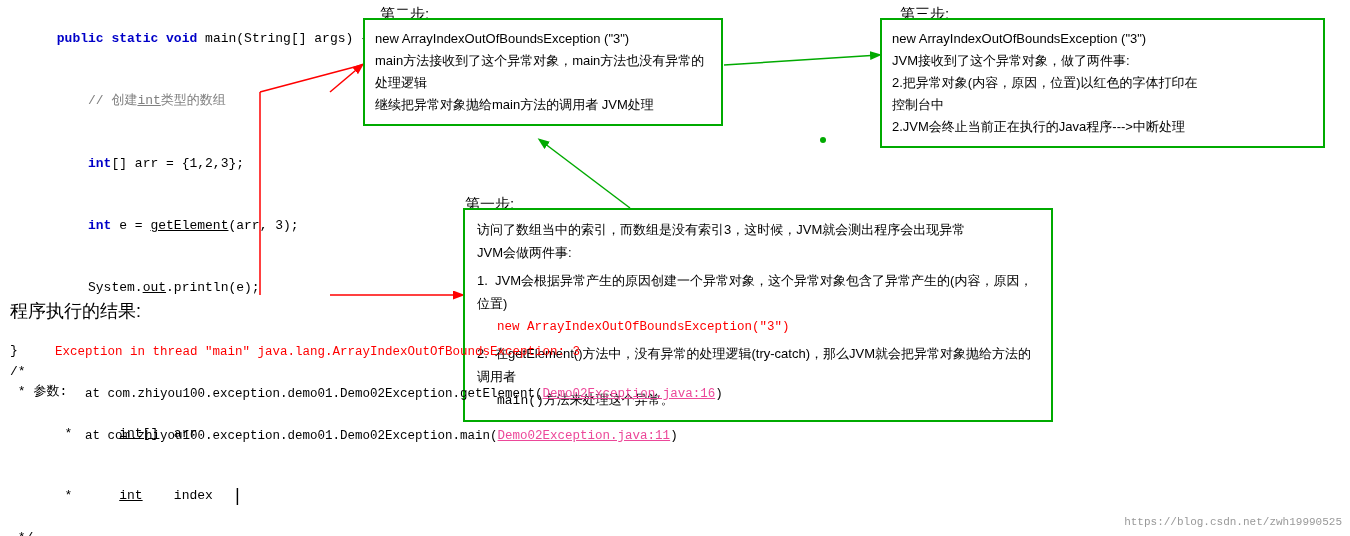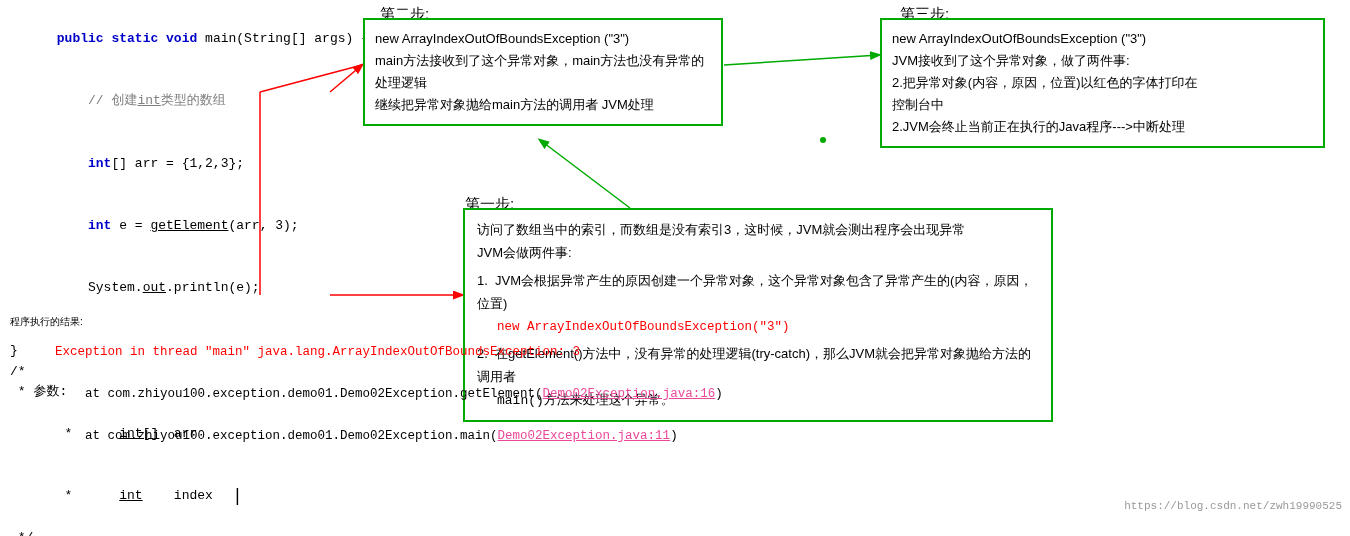--- a/index.html
+++ b/index.html
@@ -63,42 +63,42 @@
     .output-area {
       position: absolute;
       bottom: 60px;
       left: 0;
       width: 750px;
       padding: 4px 10px;
     }
 
     .output-label {
       font-family: SimSun, '宋体', Arial, sans-serif;
-      font-size: 10px;
-      color: #000;
-      margin-bottom: 2px;
+      font-size: 18px;
+      color: #000;
+      margin-bottom: 8px;
     }
 
     .output-line {
       font-family: Consolas, 'Courier New', monospace;
       font-size: 12.5px;
       color: #000;
       white-space: pre;
     }
     .output-line .blue-link { color: #ec4899; }
 
     .cursor-blink {
       position: absolute;
       font-size: 18px;
       color: #000;
     }
 
     .watermark {
       position: absolute;
-      bottom: 24px;
+      bottom: 8px;
       right: 8px;
       font-size: 11px;
       color: #999;
     }
 
     
     .step2-box {
       position: absolute;
       left: 363px;
       top: 18px;

